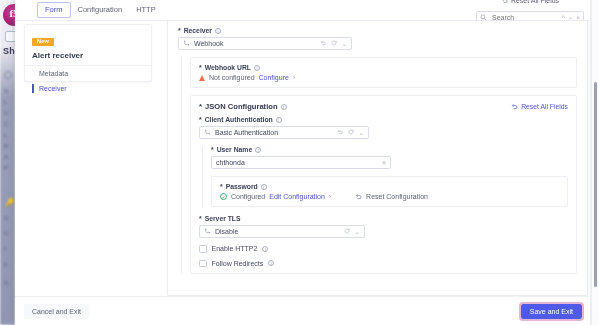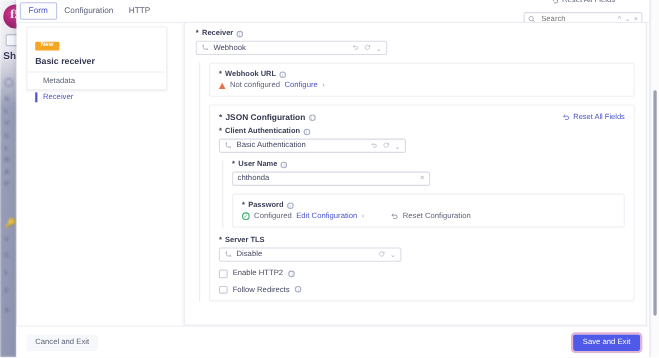--- a/index.html
+++ b/index.html
@@ -83,21 +83,21 @@
     position: absolute;
     left: 15px; top: 0; right: 8px; bottom: 0;
     background: #ffffff;
     box-shadow: -2px 0 10px rgba(30,35,70,.10);
   }
 
   
   .tabbar {
     position: absolute; left: 0; top: 0; right: 0; height: 21px;
     display: flex; align-items: center;
-    padding-left: 3px;
+    padding-left: 22px;
     border-bottom: 1px solid #eceef3;
     background: #fff;
   }
   .tab {
     font-size: 7.5px;
     color: #5d6378;
     padding: 3px 7px;
     border-radius: 2px;
     line-height: 1;
     cursor: pointer;
@@ -393,21 +393,21 @@
             <span>^</span>
             <span>⌄</span>
             <span>×</span>
           </span>
         </div>
       </div>
     </div>
 
     <div class="leftpanel">
       <span class="badge-new">New</span>
-      <div class="panel-title">Basic receiver</div>
+      <div class="panel-title">Alert receiver</div>
       <div class="panel-sep"></div>
       <div class="nav-item">Metadata</div>
       <div class="nav-item active">Receiver</div>
     </div>
 
     <div class="formcard">
 
       <div class="lbl">
         <span class="req">*</span>
         <span>Receiver</span>

